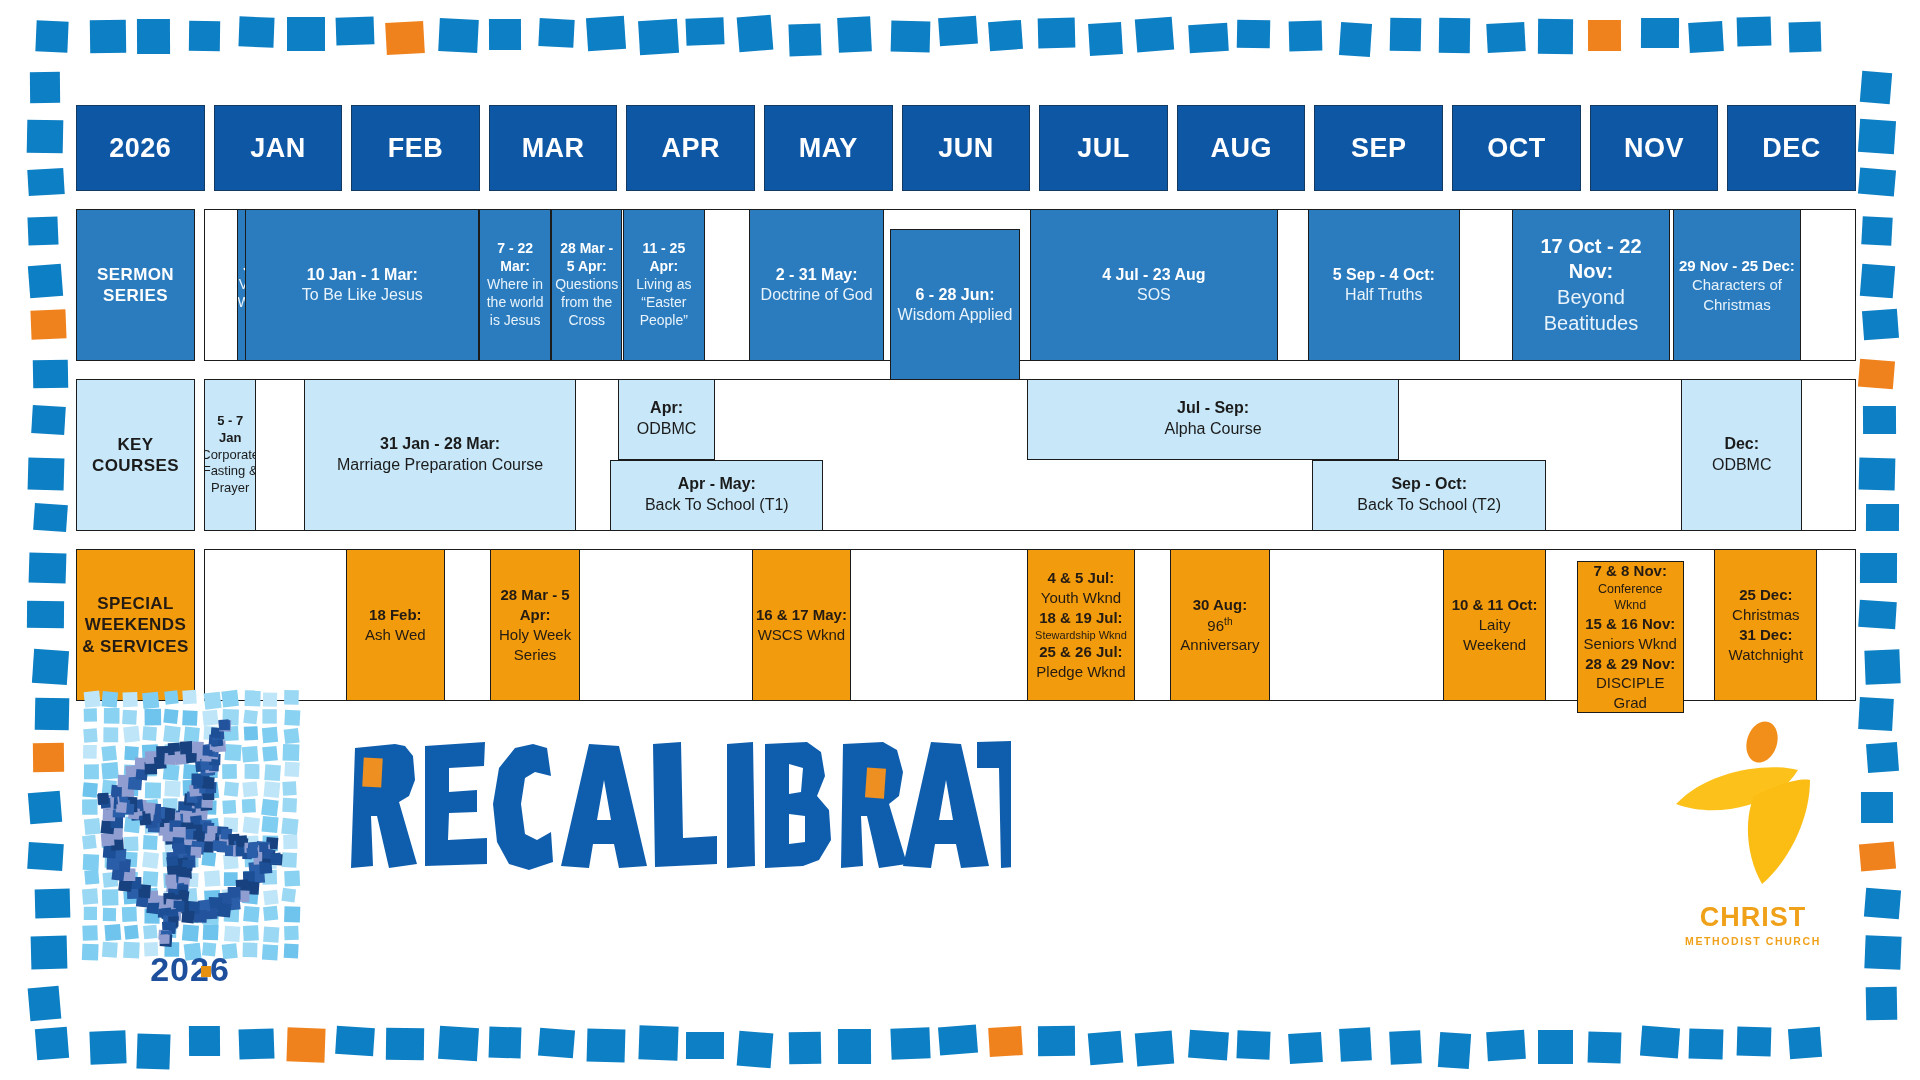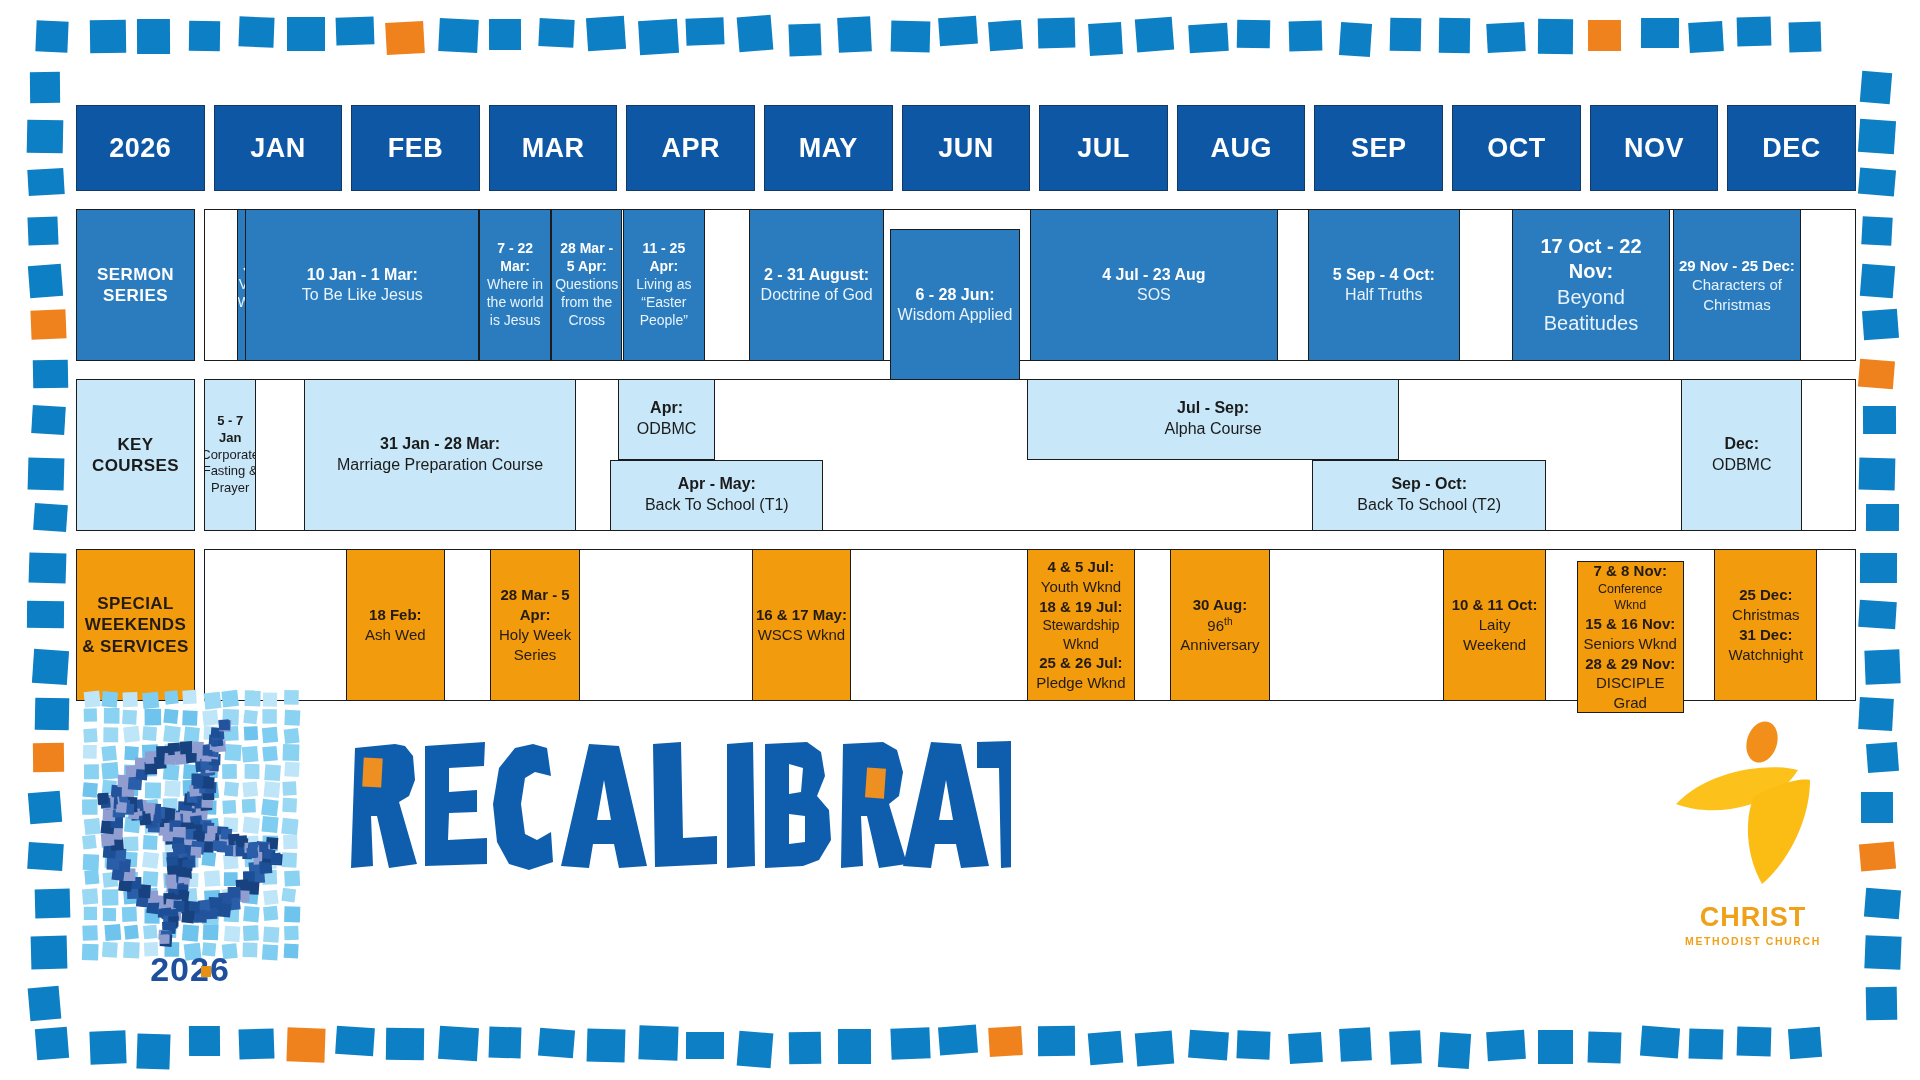--- a/index.html
+++ b/index.html
@@ -227,21 +227,21 @@
               </div>
               <div class="bar sermon" style="left: 21%; width: 4.33333%; top: 0px; height: 152px; font-size: 14px; line-height: 1.28;">
                 <div class="t1">28 Mar - 5 Apr:</div>
                 <div class="t2">Questions from the Cross</div>
               </div>
               <div class="bar sermon" style="left: 25.3333%; width: 5%; top: 0px; height: 152px; font-size: 14px; line-height: 1.28;">
                 <div class="t1">11 - 25 Apr:</div>
                 <div class="t2">Living as “Easter People”</div>
               </div>
               <div class="bar sermon" style="left: 33%; width: 8.16667%; top: 0px; height: 152px; font-size: 16px; line-height: 1.28;">
-                <div class="t1">2 - 31 August:</div>
+                <div class="t1">2 - 31 May:</div>
                 <div class="t2">Doctrine of God</div>
               </div>
               <div class="bar sermon" style="left: 41.5%; width: 7.91667%; top: 0px; height: 152px; font-size: 16px; line-height: 1.28; margin-top: 20px;">
                 <div class="t1">6 - 28 Jun:</div>
                 <div class="t2">Wisdom Applied</div>
               </div>
               <div class="bar sermon" style="left: 50%; width: 15%; top: 0px; height: 152px; font-size: 16px; line-height: 1.28;">
                 <div class="t1">4 Jul - 23 Aug</div>
                 <div class="t2">SOS</div>
               </div>
@@ -323,21 +323,21 @@
                 <div class="t2">Holy Week Series</div>
               </div>
               <div class="bar special" style="left: 33.1667%; width: 6%; top: 0px; height: 152px; font-size: 15px; line-height: 1.32;">
                 <div class="t1">16 &amp; 17 May:</div>
                 <div class="t2">WSCS Wknd</div>
               </div>
               <div class="bar special" style="left: 49.8333%; width: 6.5%; top: 0px; height: 152px; font-size: 15px; line-height: 1.32;">
                 <div class="t1">4 &amp; 5 Jul:</div>
                 <div class="t2">Youth Wknd</div>
                 <div class="t1">18 &amp; 19 Jul:</div>
-                <div class="t2" style="font-size: 14px;">Stewardship Wknd</div>
+                <div class="t2" style="font-size: 11px;">Stewardship Wknd</div>
                 <div class="t1">25 &amp; 26 Jul:</div>
                 <div class="t2">Pledge Wknd</div>
               </div>
               <div class="bar special" style="left: 58.5%; width: 6%; top: 0px; height: 152px; font-size: 15px; line-height: 1.32;">
                 <div class="t1">30 Aug:</div>
                 <div class="t2">96<sup style="font-size: 0.68em;">th</sup><div>Anniversary</div></div>
               </div>
               <div class="bar special" style="left: 75%; width: 6.25%; top: 0px; height: 152px; font-size: 15px; line-height: 1.32;">
                 <div class="t1">10 &amp; 11 Oct:</div>
                 <div class="t2">Laity Weekend</div>

